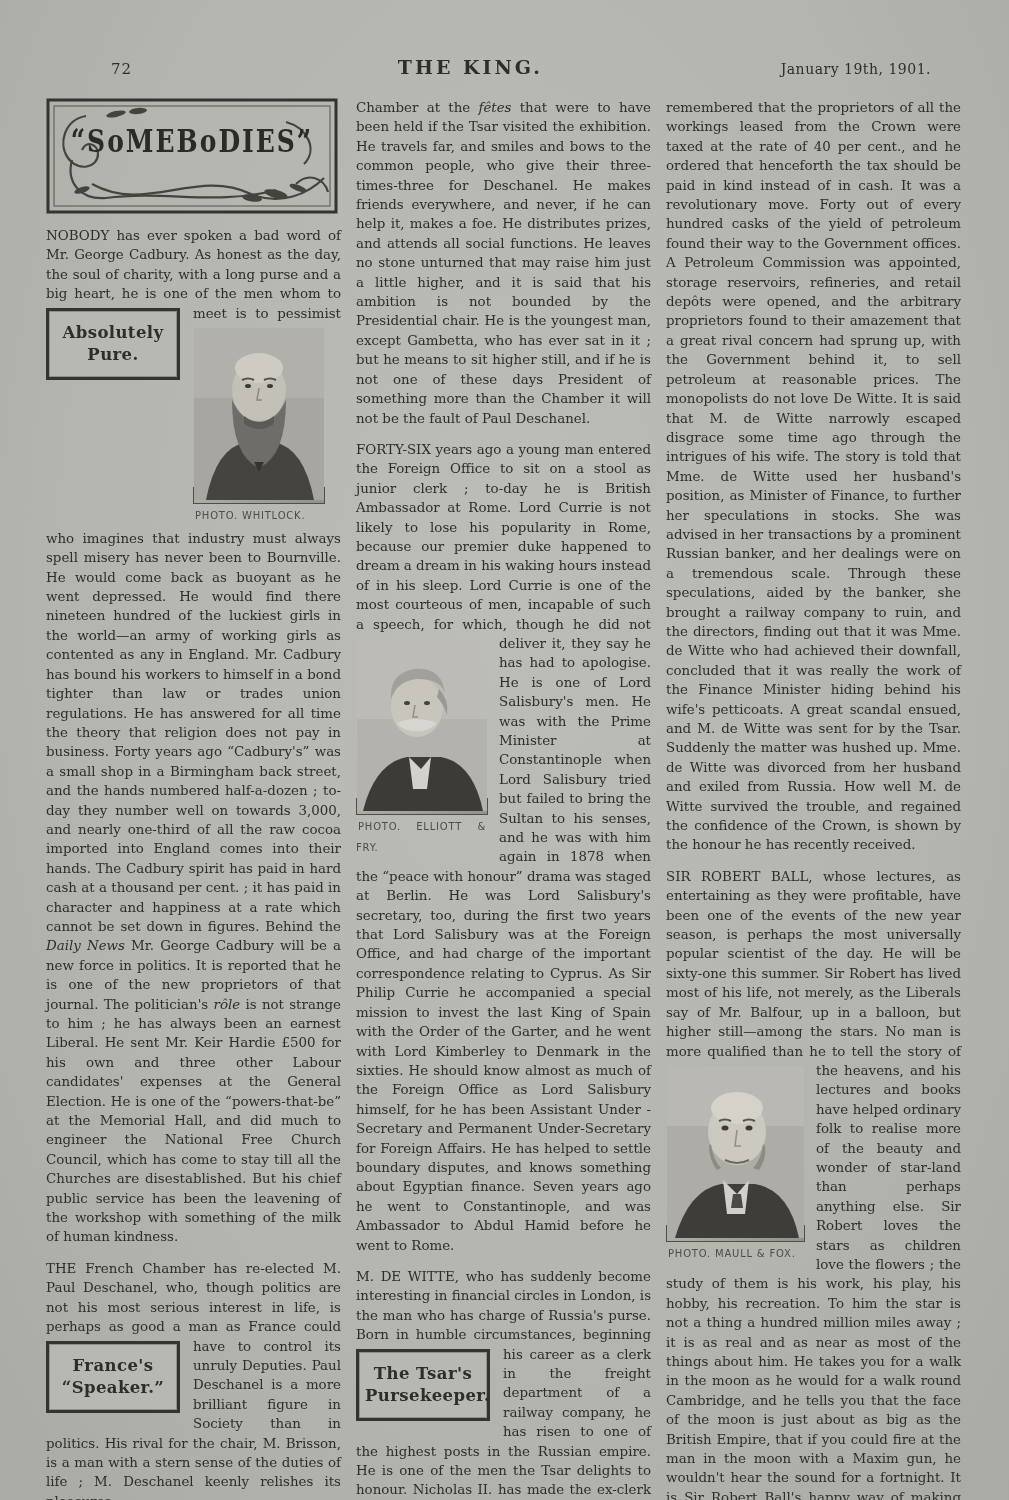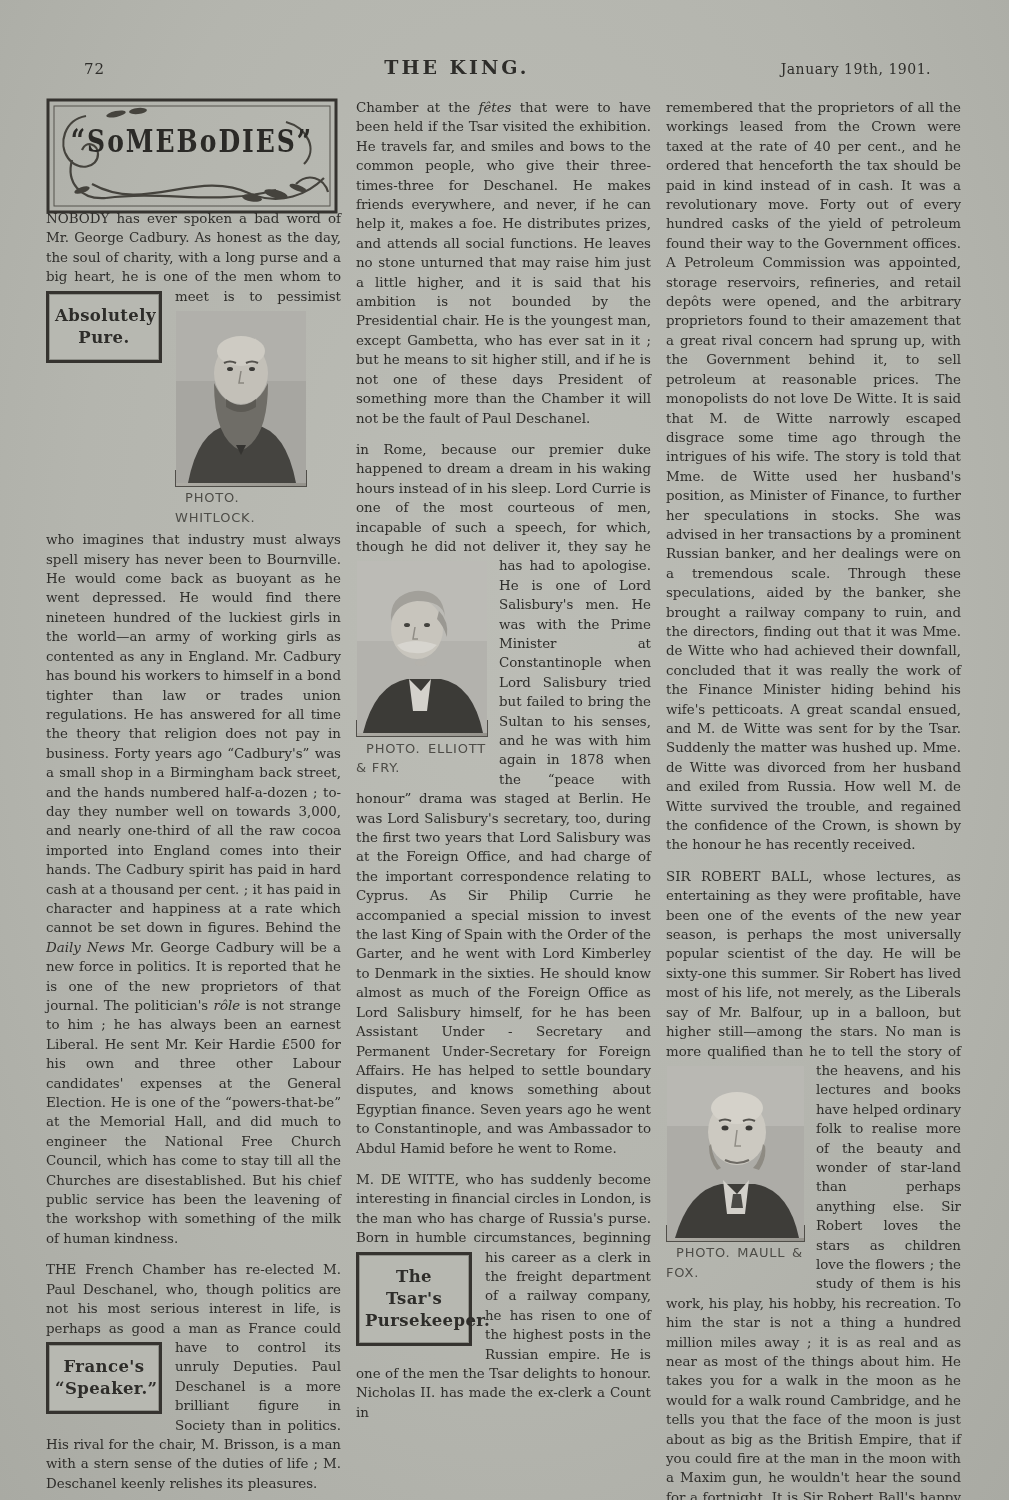--- a/index.html
+++ b/index.html
@@ -6,58 +6,58 @@
   body { background:#888; }
   .page {
     width:1009px; height:1500px; margin:0 auto; position:relative; overflow:hidden;
     background:#b6b7b0;
     background-image: radial-gradient(ellipse at 50% 40%, #bcbdb6 0%, #b4b5ae 60%, #a9aaa3 100%);
     color:#2e2d2a;
     font-family:"DejaVu Serif", serif;
   }
   .masthead {
     display:flex; align-items:baseline; justify-content:space-between;
-    padding:56px 78px 0 84px;
+    padding:56px 78px 0 111px;
   }
   .page-num { font-size:15px; letter-spacing:1px; }
   .paper-title { font-size:19px; letter-spacing:3px; font-weight:bold; transform:translateX(14px);text-align:center; }
   .issue-date { font-size:14px; letter-spacing:0.5px; }
 
   .cols { display:flex; gap:15px; padding:20px 44px 0 46px; }
   .col { width:295px; font-size:13.4px; line-height:19.4px; text-align:justify; }
   .para { margin-bottom:11px; }
   .para + .para { margin-top:12px; }
 
   
   .section-header {
-    position:relative; width:292px; height:99px; margin:0 0 12px 0;
+    position:relative; width:292px; height:116px; margin:0 0 12px 0;
   }
   .section-header svg { position:absolute; inset:0; }
   .section-title {
     position:absolute; left:50%; top:34px; transform:translateX(-50%) scaleY(1.25);
     font-size:25px; letter-spacing:2px; white-space:nowrap; color:#2b2a27;
     font-family:"DejaVu Serif", serif; font-weight:bold;
   }
 
   .pullbox {
-    display:block; float:left; width:116px; margin:4px 13px 5px 0;
+    display:block; float:left; width:134px; margin:4px 13px 5px 0;
     border:3px solid #35332f; box-shadow:0 0 0 1px #8f9089 inset;
     padding:11px 6px; background:#b7b8b1;
     font-weight:bold; font-size:16.5px; line-height:22px; text-align:center;
     letter-spacing:0.4px; text-indent:0;
   }
   .photo-wrap { display:block; float:left; margin:5px 13px 3px 0; width:130px; }
   .photo-wrap.wide { width:137px; }
   .photo {
     width:100%; height:172px; border:1px solid #504e49; overflow:hidden;
     background:linear-gradient(165deg, #b9b7b0 0%, #a3a19a 55%, #93918a 100%);
   }
   .photo svg { width:100%; height:100%; filter:blur(0.7px) grayscale(0.3); }
   .photo-caption {
-    font-size:13px; letter-spacing:0.8px; color:#4d4c47; margin:3px 0 0 10px;
+    font-size:10px; letter-spacing:0.8px; color:#4d4c47; margin:3px 0 0 2px;
     font-family:"DejaVu Sans", sans-serif;
   }
   em { }
 </style>
 </head>
 <body>
 
 <div class="page">
 
   <div class="masthead">
@@ -130,20 +130,21 @@
       </div>
     </div>
 
     <div class="col">
 
       <div class="para">
         <span>Chamber at the </span><em>fêtes</em><span> that were to have been held if the Tsar visited the exhibition. He travels far, and smiles and bows to the common people, who give their three-times-three for Deschanel. He makes friends everywhere, and never, if he can help it, makes a foe. He distributes prizes, and attends all social functions. He leaves no stone unturned that may raise him just a little higher, and it is said that his ambition is not bounded by the Presidential chair. He is the youngest man, except Gambetta, who has ever sat in it ; but he means to sit higher still, and if he is not one of these days President of something more than the Chamber it will not be the fault of Paul Deschanel.</span>
       </div>
 
       <div class="para">
+        <span>FORTY-SIX years ago a young man entered the Foreign Office to sit on a stool as junior clerk ; to-day he is British Ambassador at Rome. Lord Currie is not likely to lose his popularity</span>
         <span>in Rome, because our premier duke happened to dream a dream in his waking hours instead of in his sleep. Lord Currie is one of the most courteous of men, incapable of such a speech, for which, though he did not deliver</span>
         <span class="photo-wrap">
           <span class="photo">
             <svg viewBox="0 0 130 172">
               <rect width="130" height="172" fill="#b4b2ab"></rect>
               <rect width="130" height="80" fill="#bdbbb4"></rect>
               <path d="M6,172 Q18,124 50,118 L84,118 Q116,124 126,172 Z" fill="#3c3b36"></path>
               <path d="M52,118 L64,130 L74,118 L70,150 L56,150 Z" fill="#d4d1c8"></path>
               <ellipse cx="60" cy="68" rx="26" ry="30" fill="#c9c5ba"></ellipse>
               <path d="M34,60 Q32,34 58,30 Q86,28 88,56 Q86,40 60,40 Q40,42 34,60 Z" fill="#a3a098"></path>

